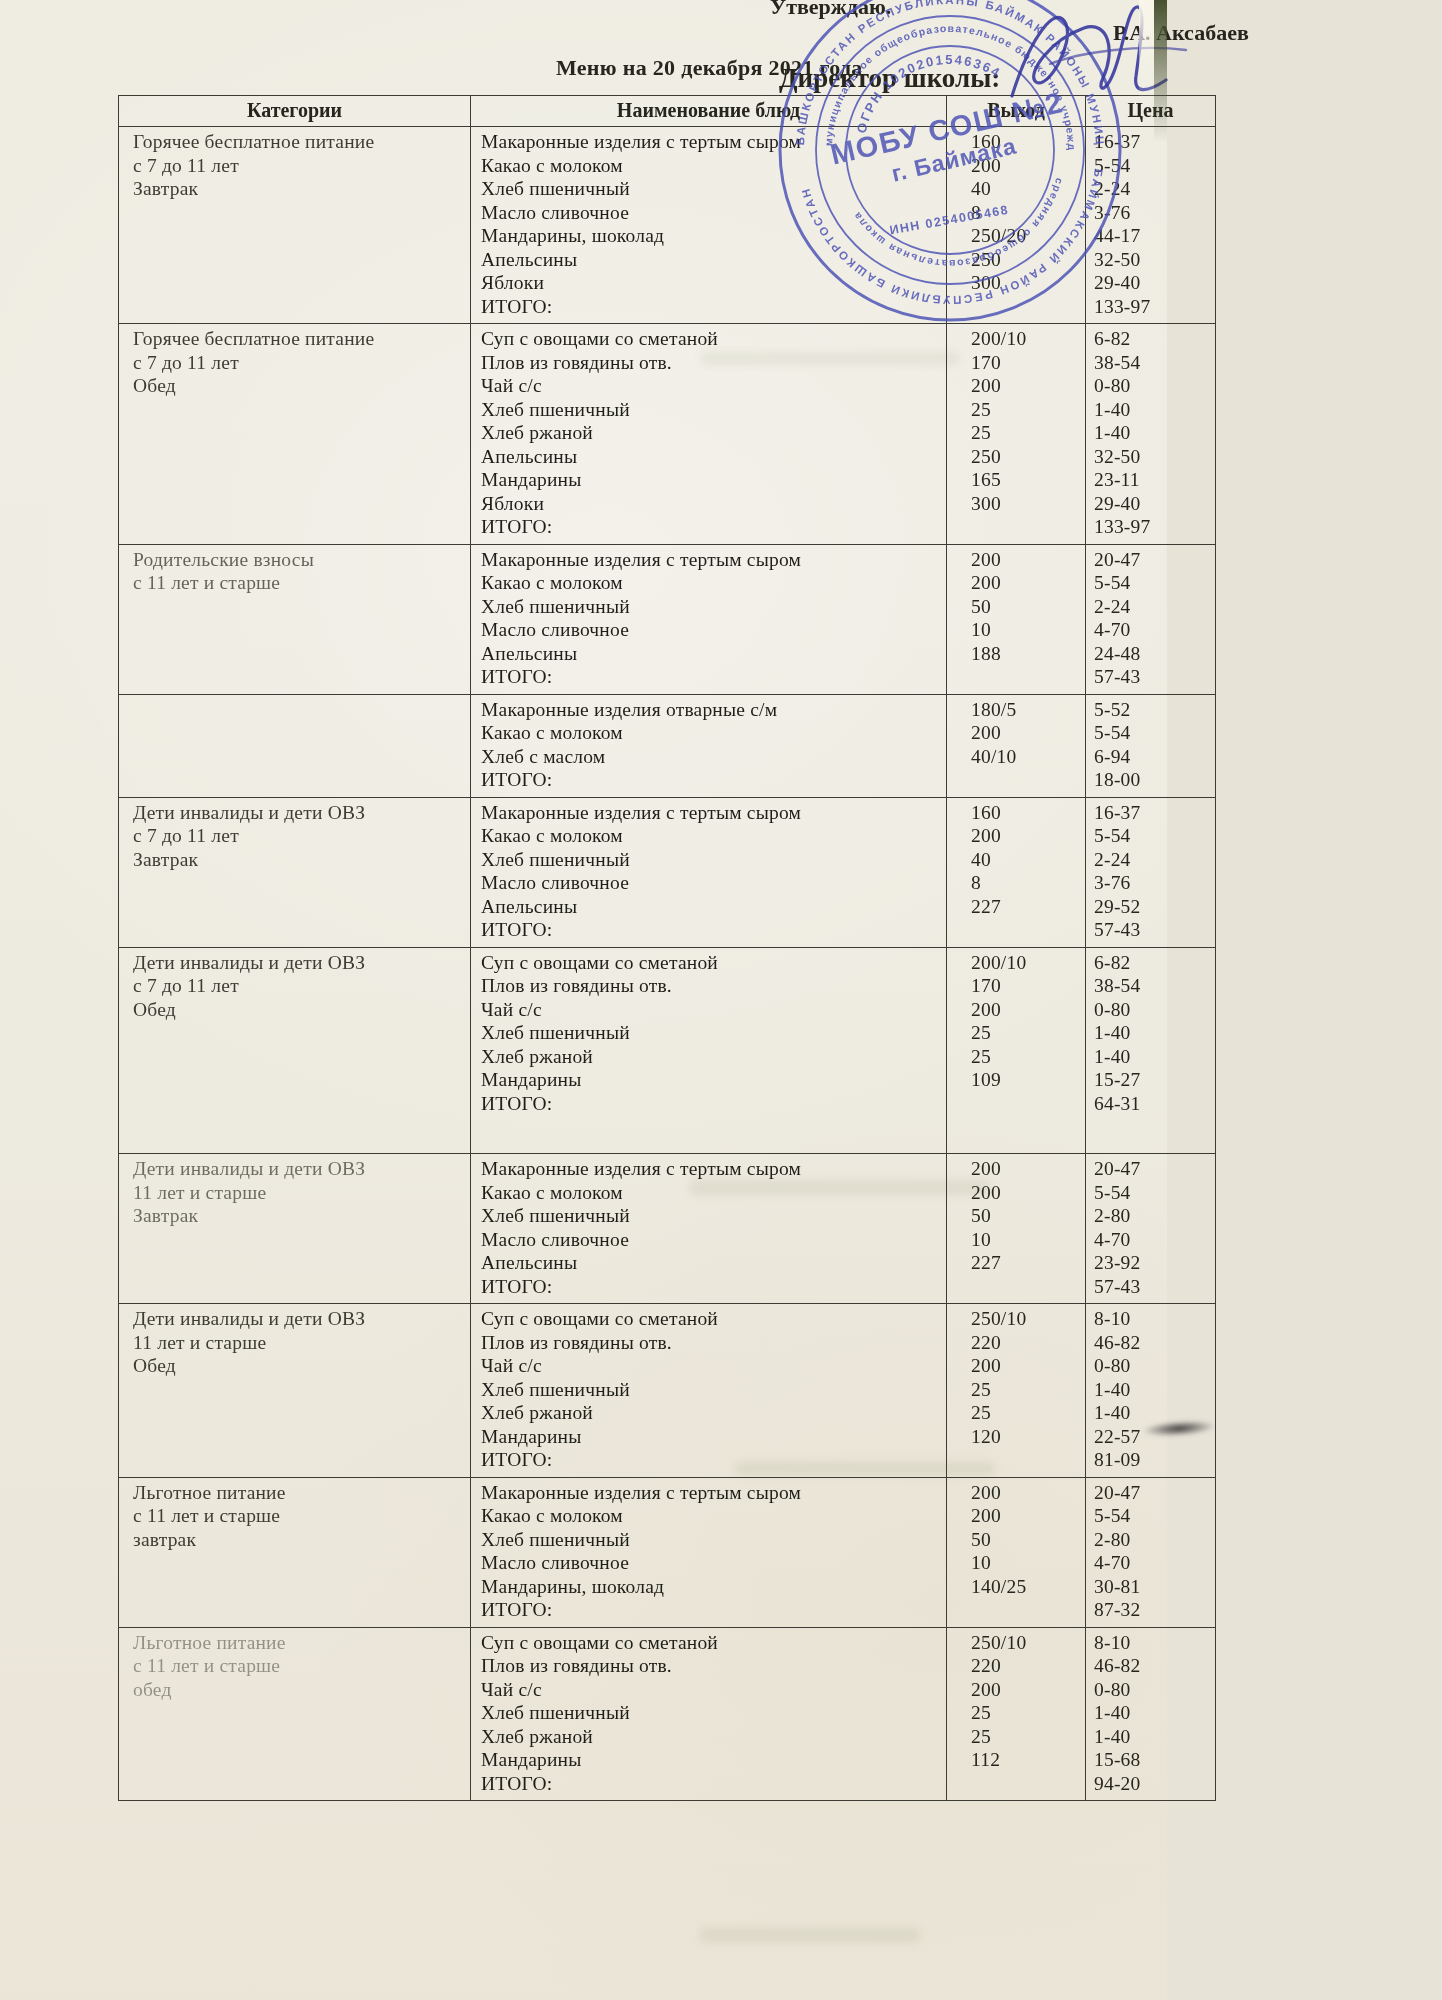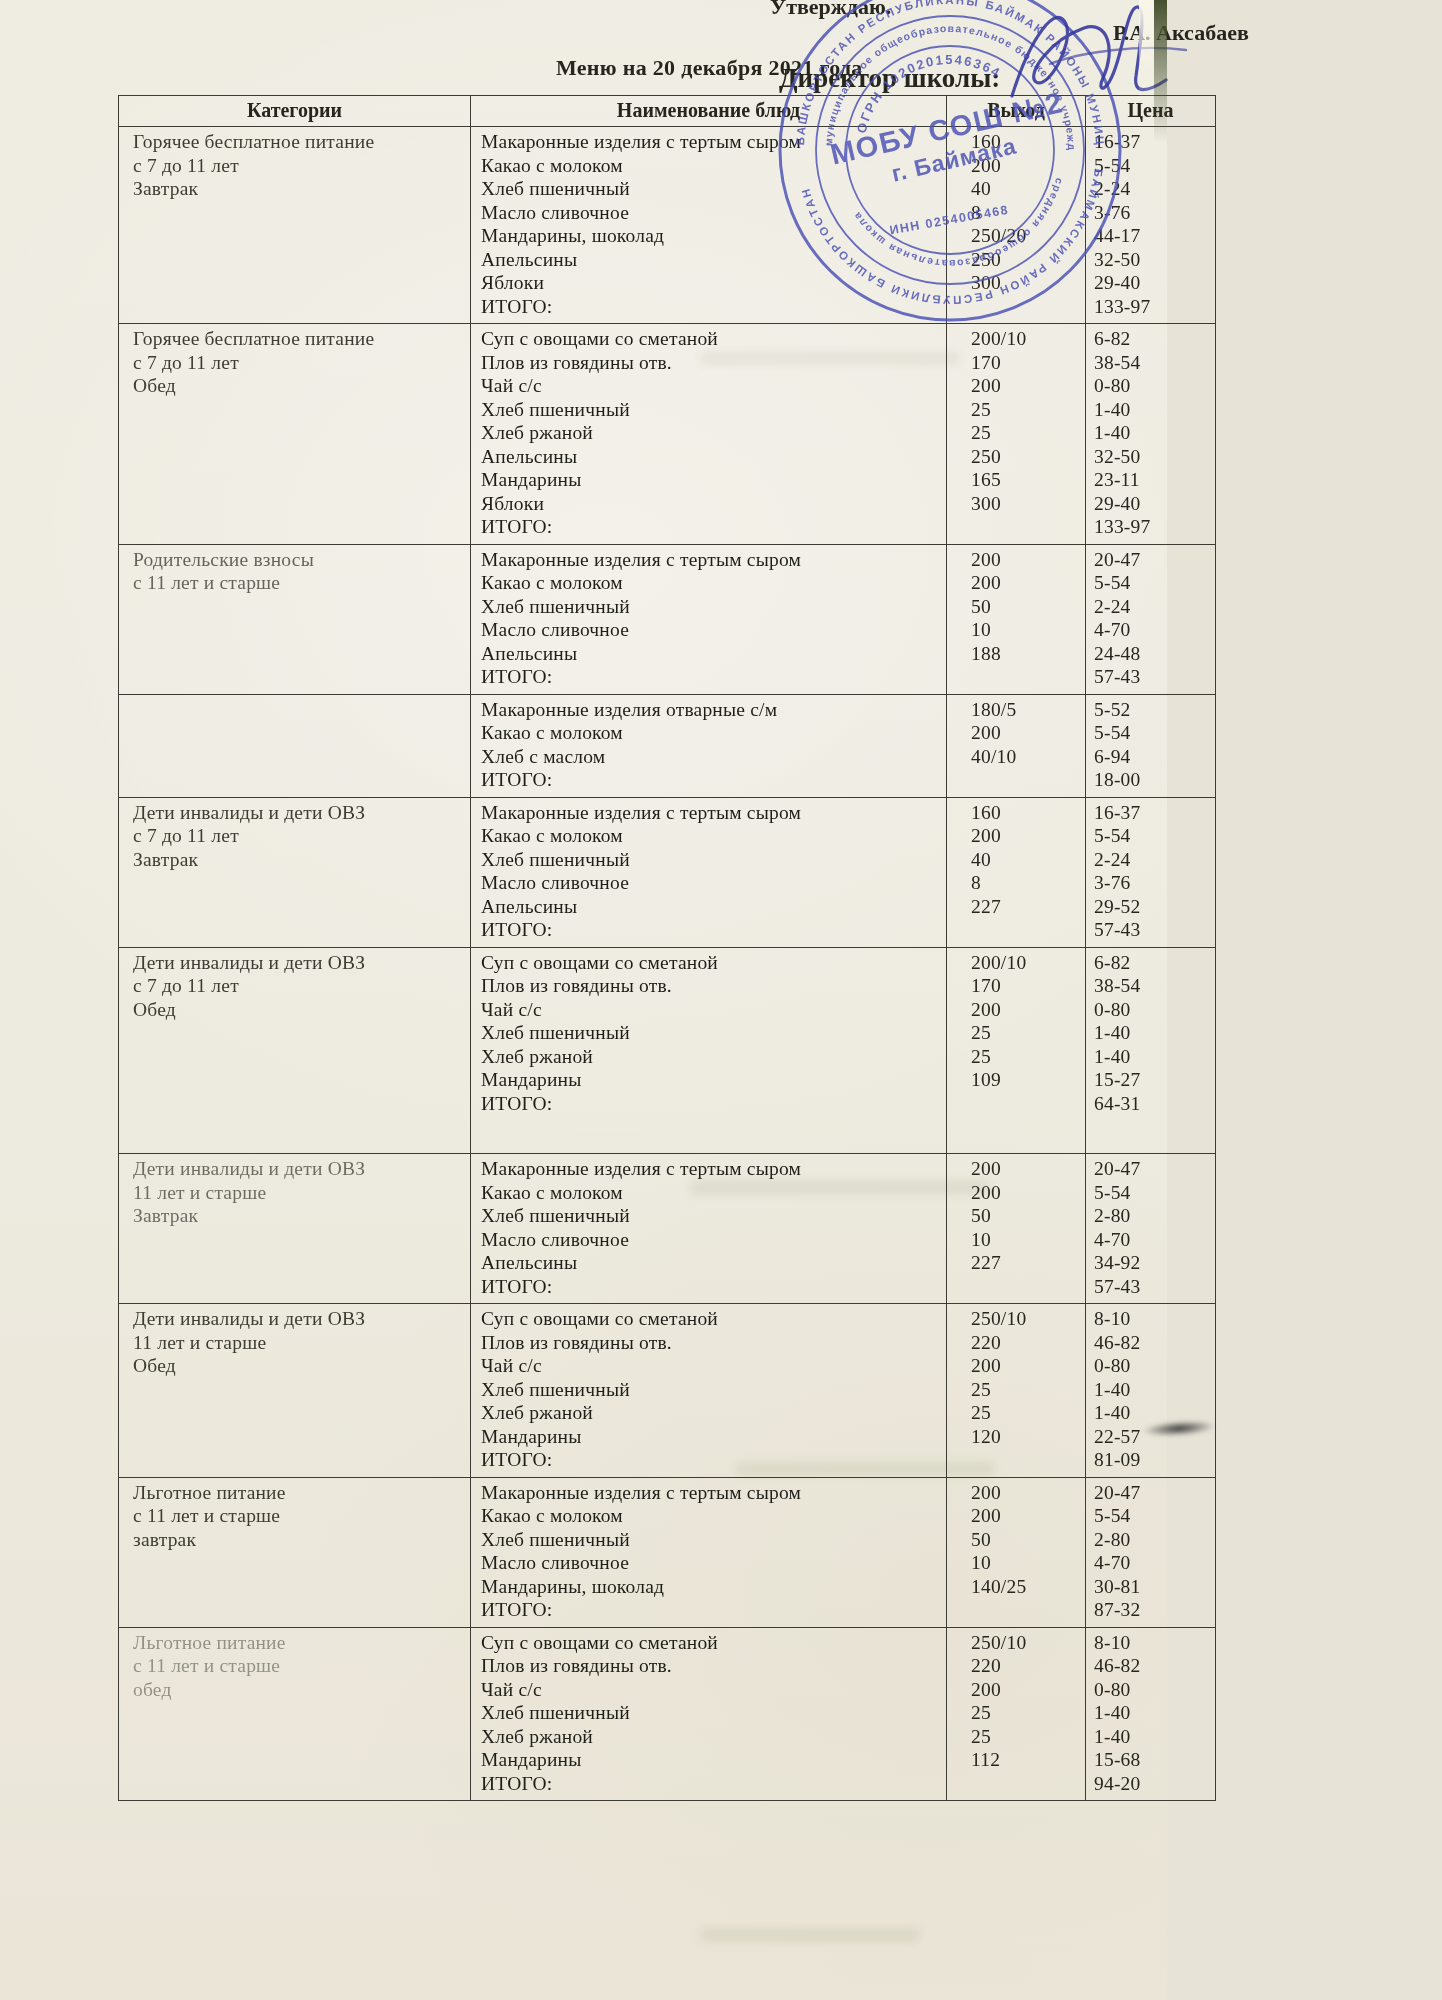--- a/index.html
+++ b/index.html
@@ -292,21 +292,21 @@
             <div class="ln">50</div>
             <div class="ln">10</div>
             <div class="ln">227</div>
             <div class="ln">&nbsp;</div>
           </td>
           <td class="price">
             <div class="ln">20-47</div>
             <div class="ln">5-54</div>
             <div class="ln">2-80</div>
             <div class="ln">4-70</div>
-            <div class="ln">34-92</div>
+            <div class="ln">23-92</div>
             <div class="ln">57-43</div>
           </td>
         </tr>
         <tr>
           <td class="cat">
             <div class="ln">Дети инвалиды и дети ОВЗ</div>
             <div class="ln">11 лет и старше</div>
             <div class="ln">Обед</div>
           </td>
           <td class="dish">

